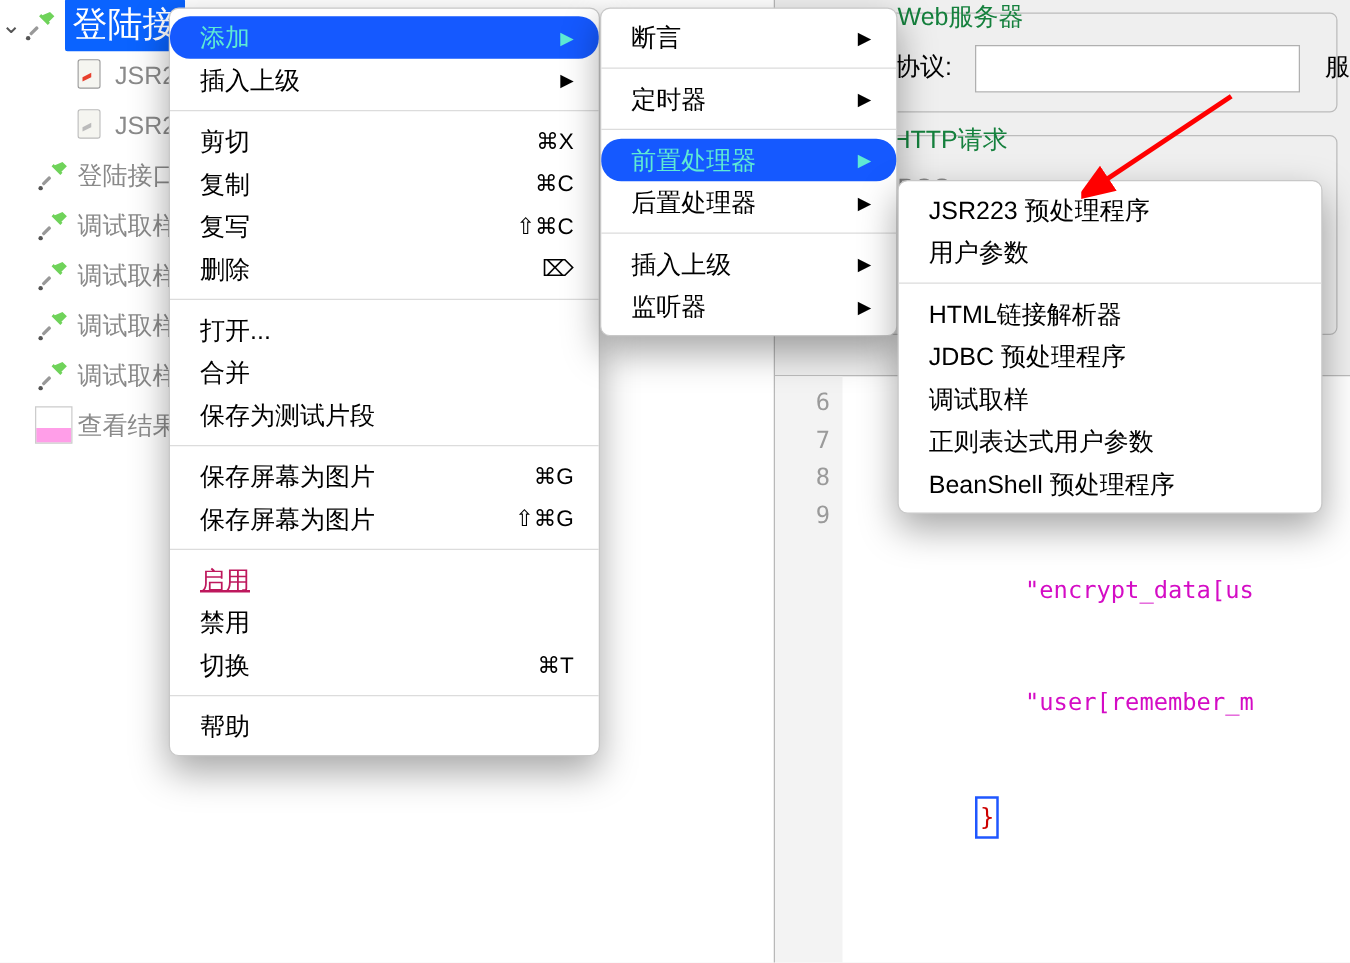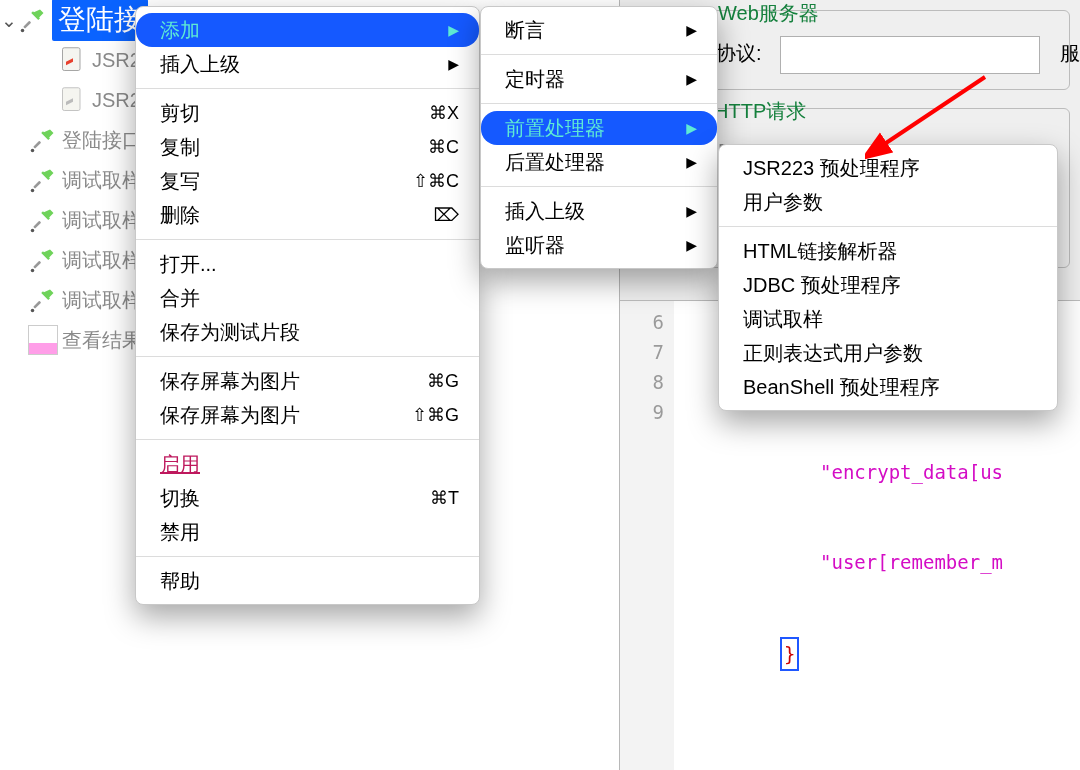--- a/index.html
+++ b/index.html
@@ -306,25 +306,25 @@
     </div>
   <div class="menu-item">
       <span>保存屏幕为图片</span>
       <span class="shortcut">⇧⌘G</span>
     </div>
   <div class="menu-sep"></div>
   <div class="menu-item disabled">
       <span>启用</span>
     </div>
   <div class="menu-item">
+      <span>禁用</span>
+    </div>
+  <div class="menu-item">
       <span>切换</span>
       <span class="shortcut">⌘T</span>
-    </div>
-  <div class="menu-item">
-      <span>禁用</span>
     </div>
   <div class="menu-sep"></div>
   <div class="menu-item">
       <span>帮助</span>
     </div>
 </div>
 
 <div class="menu menu2">
   <div class="menu-item">
       <span>断言</span>

